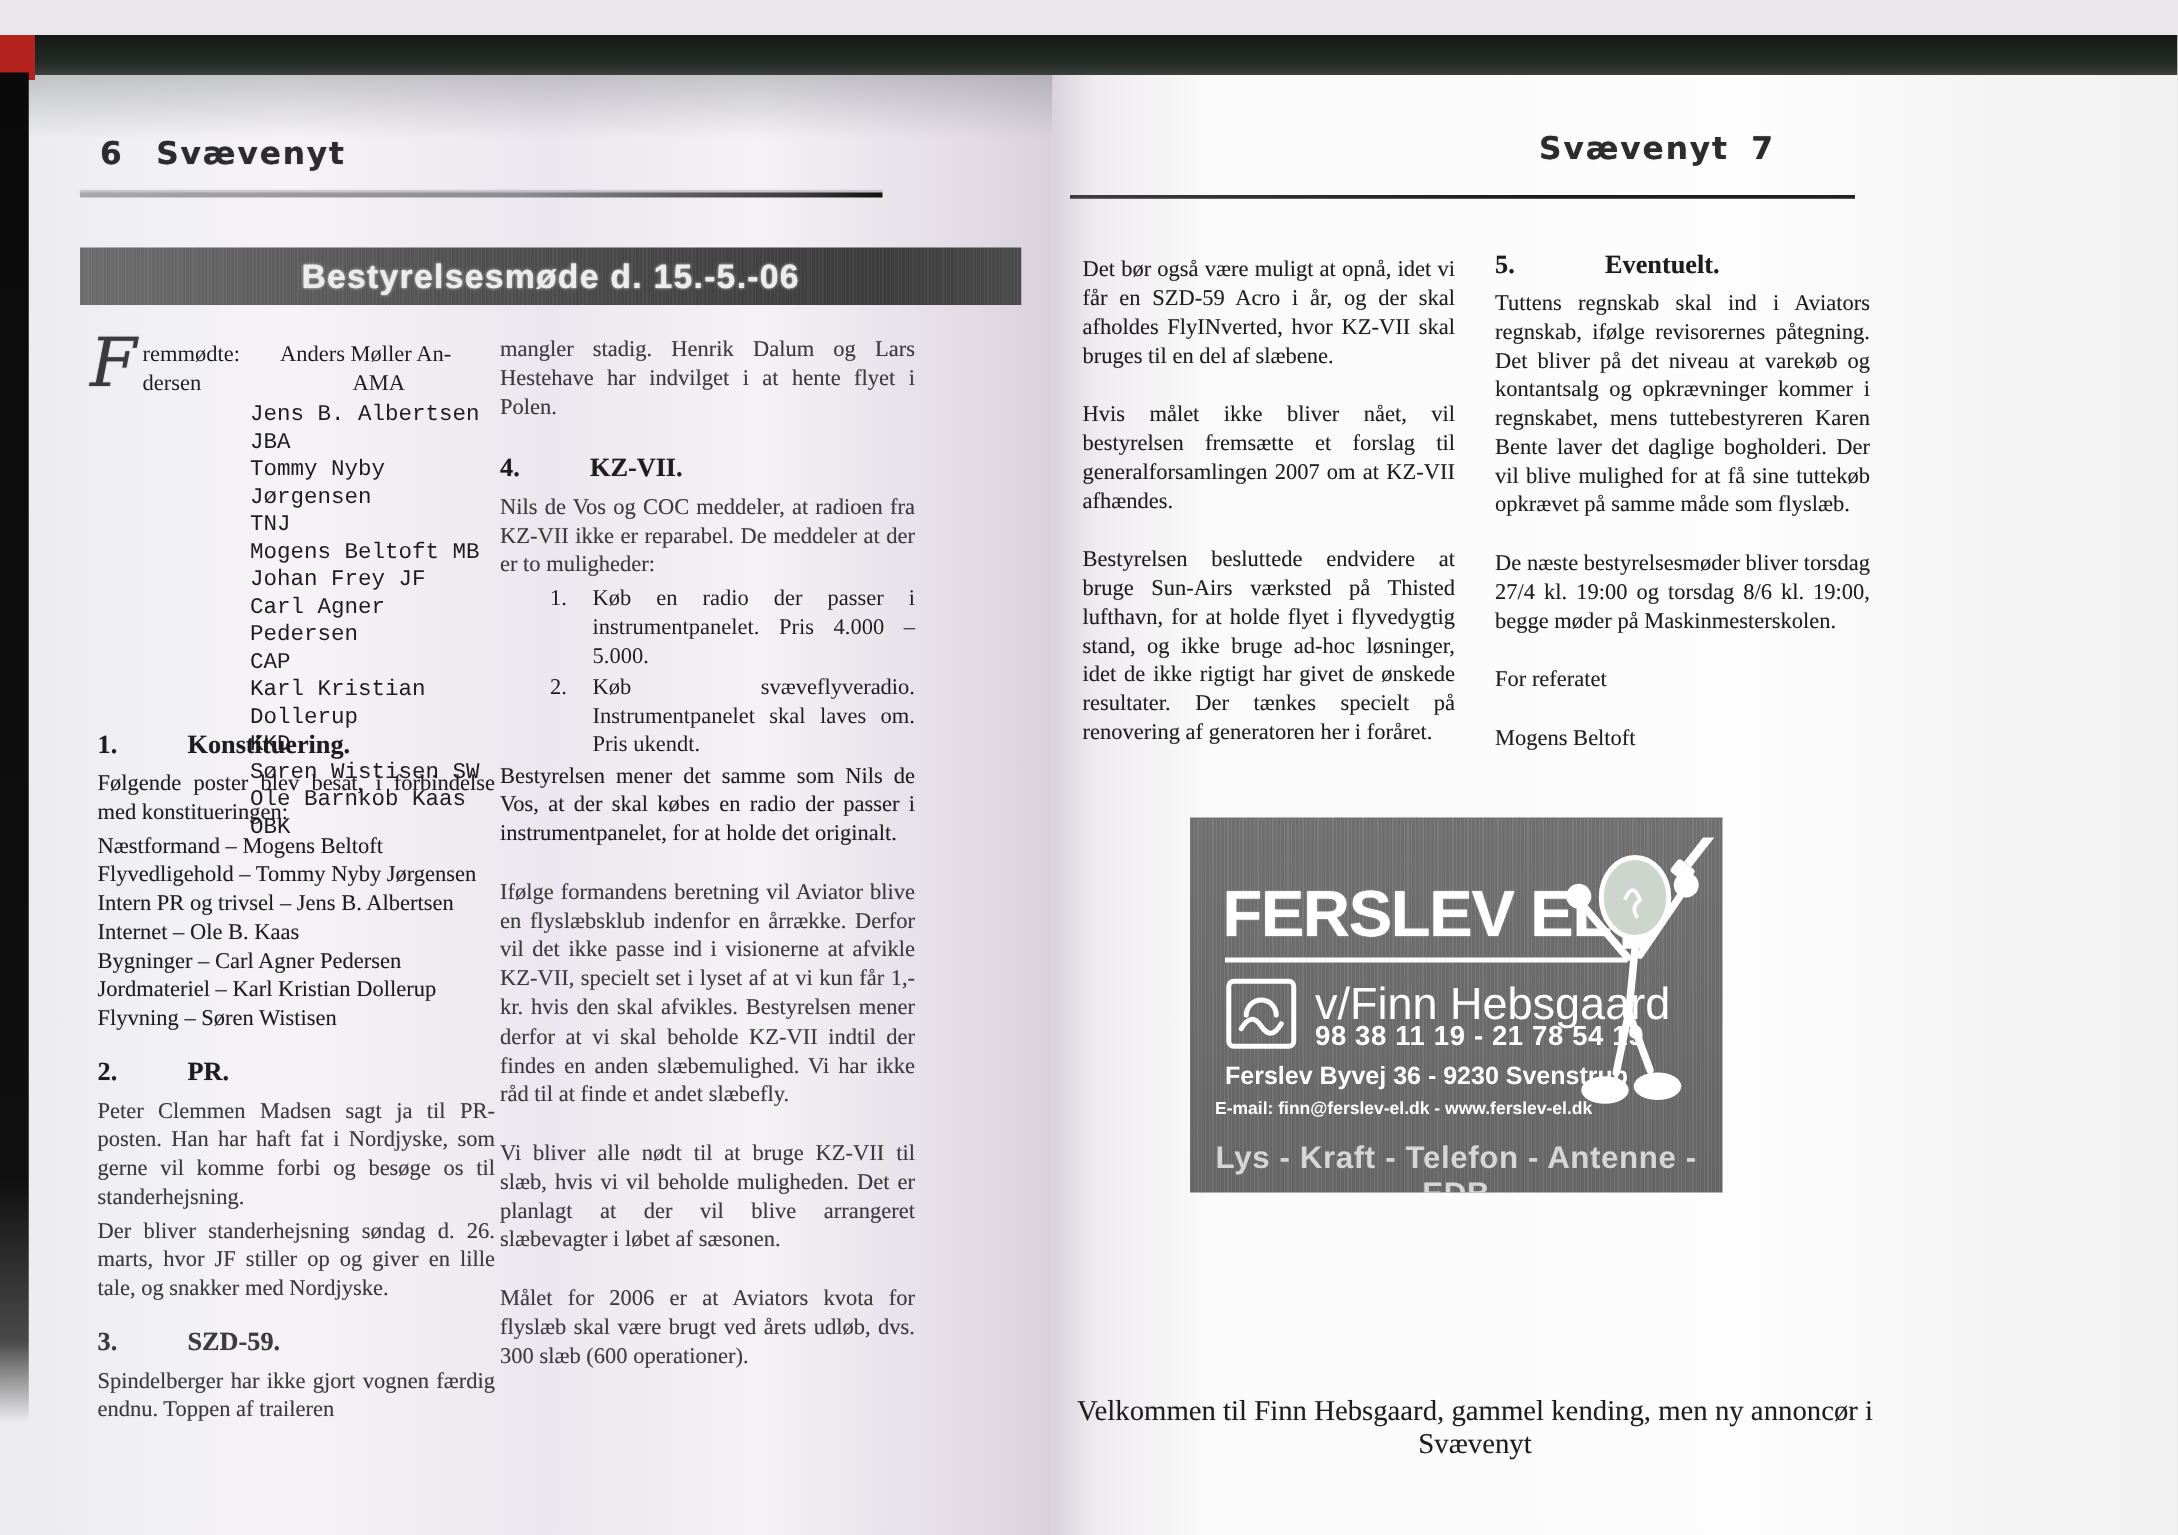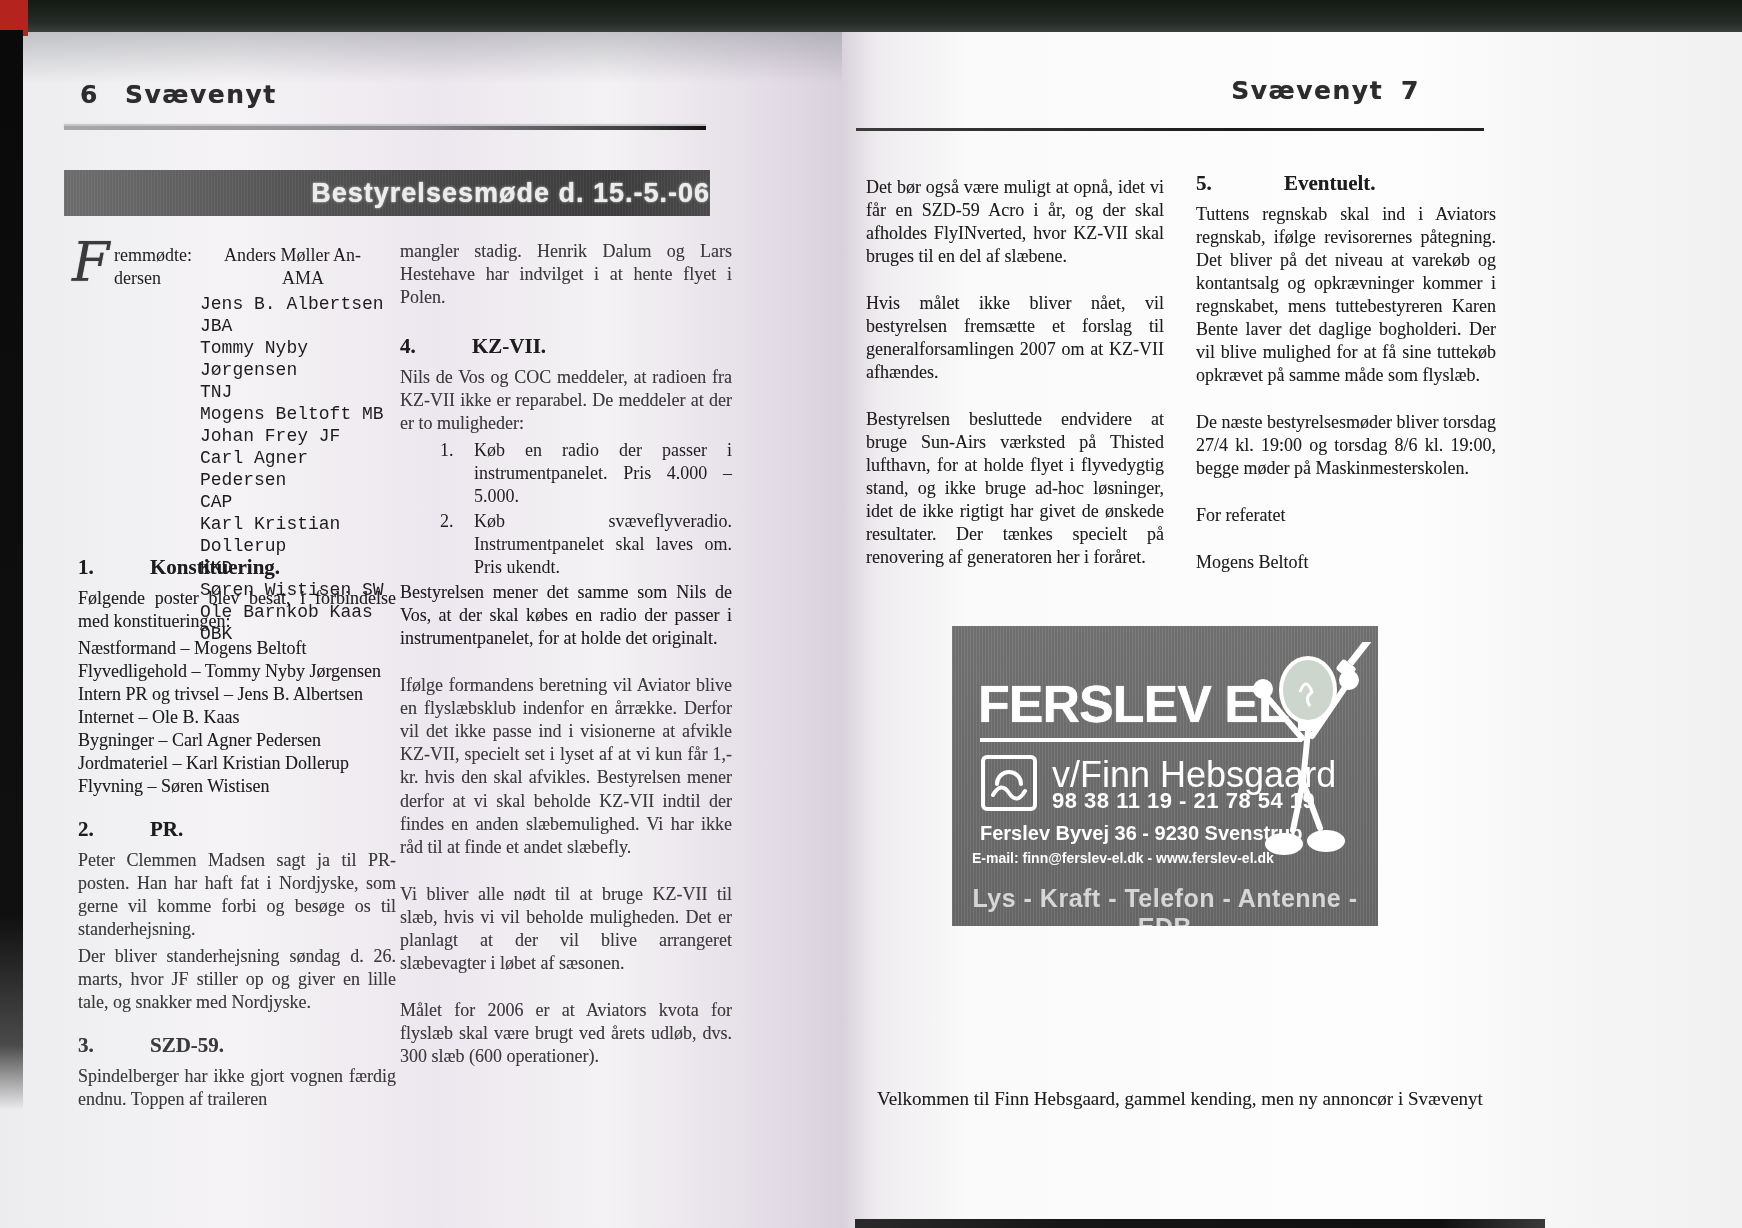--- a/index.html
+++ b/index.html
@@ -4,21 +4,21 @@
 <style>
   * { box-sizing: border-box; margin: 0; padding: 0; }
   html, body { width: 1742px; height: 1228px; }
   body {
     position: relative;
     overflow: hidden;
     background: #e9e7e9;
     font-family: "Liberation Serif", serif;
     color: #1d1d1d;
   }
-  .abs { position: absolute; }
+  .abs { position: absolute; margin-top: 28px; }
 
   
   .page-bg-left {
     left: 0; top: 28px; width: 842px; height: 1200px;
     background:
       linear-gradient(180deg, rgba(110,115,122,0.38) 0, rgba(110,115,122,0) 55px),
       linear-gradient(90deg, #ececee 0%, #f5f3f5 28%, #ece7ee 52%, #f4f2f4 72%, #e3dce6 92%, #d8d2dc 100%);
   }
   .page-bg-right {
     left: 842px; top: 28px; width: 900px; height: 1200px;
@@ -52,30 +52,30 @@
   .rule-left {
     left: 64px; top: 126px; width: 642px; height: 4px;
     background: linear-gradient(90deg, #a8a8a8, #8c8c90 55%, #3a3a3a 90%, #111);
     box-shadow: 0 -2px 1px rgba(160,160,165,0.55);
   }
   .rule-right {
     left: 856px; top: 128px; width: 628px; height: 3px;
     background: linear-gradient(90deg, #3c3c3c, #1c1c1c 60%, #222);
   }
   .banner {
-    left: 64px; top: 170px; width: 646px; height: 46px;
+    left: 64px; top: 170px; width: 753px; height: 46px;
     background:
       repeating-linear-gradient(90deg, rgba(255,255,255,0.04) 0 1px, rgba(0,0,0,0.03) 1px 3px),
       linear-gradient(90deg, #6f6f6f, #4a4a4a 55%, #3e3e3e 85%, #4c4c4c);
     color: #ececec;
     font-family: "Liberation Sans", sans-serif;
     font-weight: bold;
     font-size: 27px;
     letter-spacing: 1px;
-    text-align: right;
+    text-align: center;
     line-height: 46px;
     text-shadow: 0 0 3px rgba(255,255,255,0.55), 0 0 1px rgba(255,255,255,0.8);
   }
 
   
   .col { font-size: 18px; line-height: 1.28; text-align: justify; }
   .col p { margin-bottom: 4px; text-shadow: 0 0 0.6px rgba(70,70,70,0.4); }
   .col p.sp { margin-bottom: 24px; }
   .soft { color: #3b3b3b; text-shadow: 0 0 1.1px rgba(80,80,80,0.75); }
   .sec-heading {
@@ -139,21 +139,21 @@
   .ad-email { position: absolute; left: 20px; top: 224px; font-weight: bold; font-size: 14px; }
   .ad-bottom {
     position: absolute; left: 0; top: 258px; width: 100%;
     text-align: center; font-weight: bold; font-size: 25px;
     color: #d6d6d6; letter-spacing: 0.5px;
   }
   .ad-mascot { position: absolute; right: 6px; top: 16px; }
 
   .ad-caption {
     left: 856px; top: 1088px; width: 648px;
-    text-align: center; font-size: 19px;
+    text-align: center; font-size: 23px;
     text-shadow: 0 0 0.6px rgba(70,70,70,0.4);
   }
 
   .signoff { text-align: left; }
 </style>
 </head>
 <body>
 
 <div class="abs page-bg-left"></div>
 <div class="abs page-bg-right"></div>

